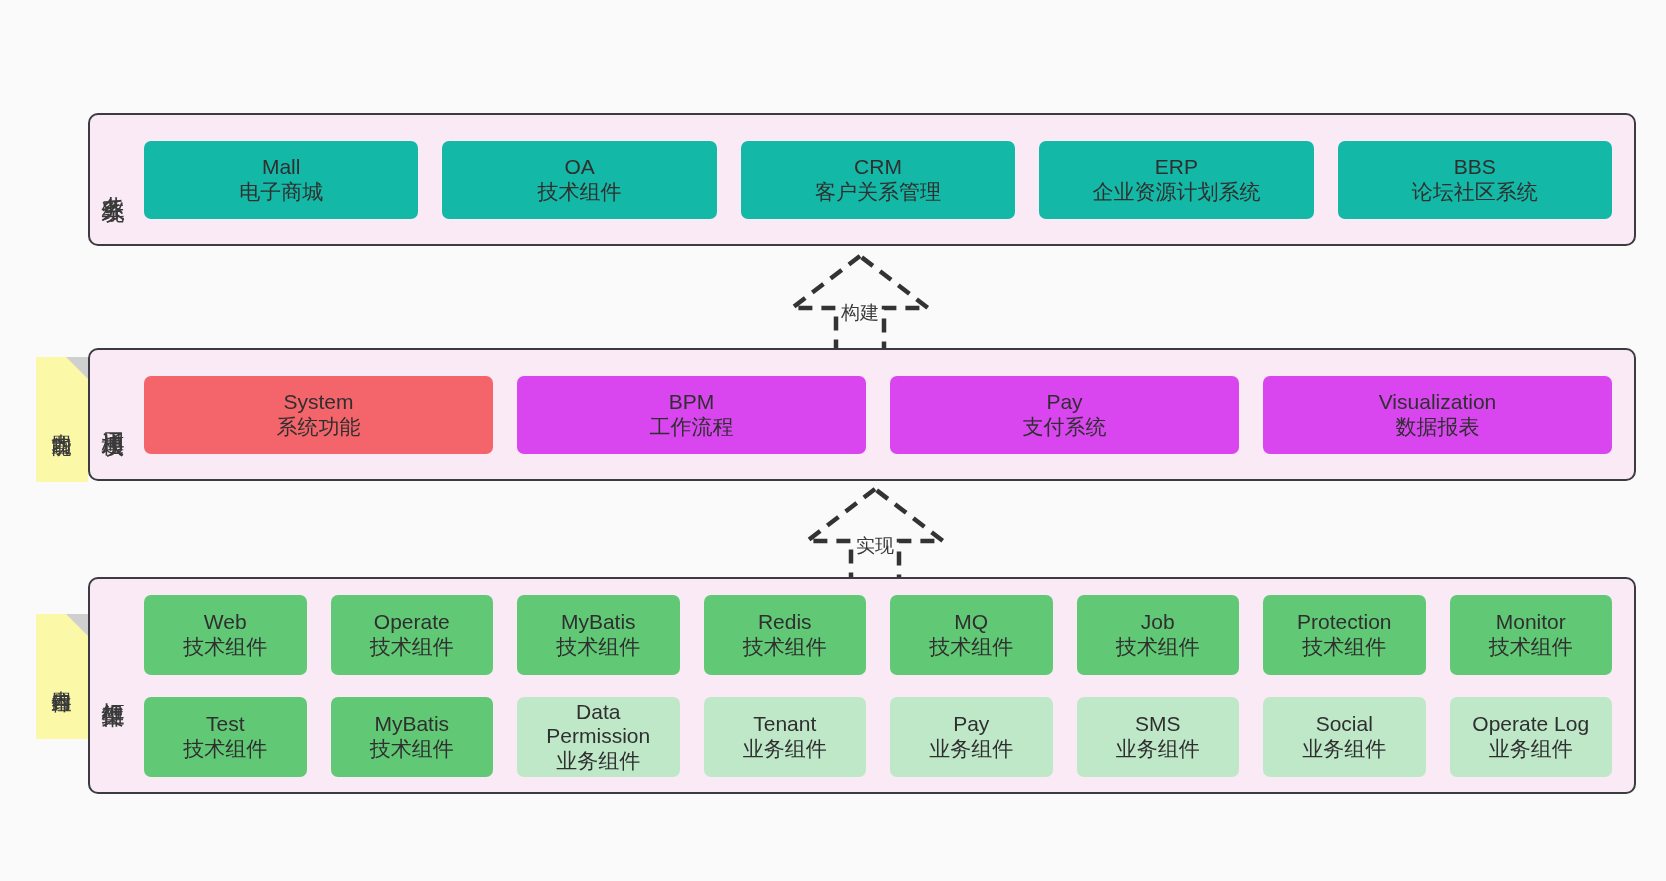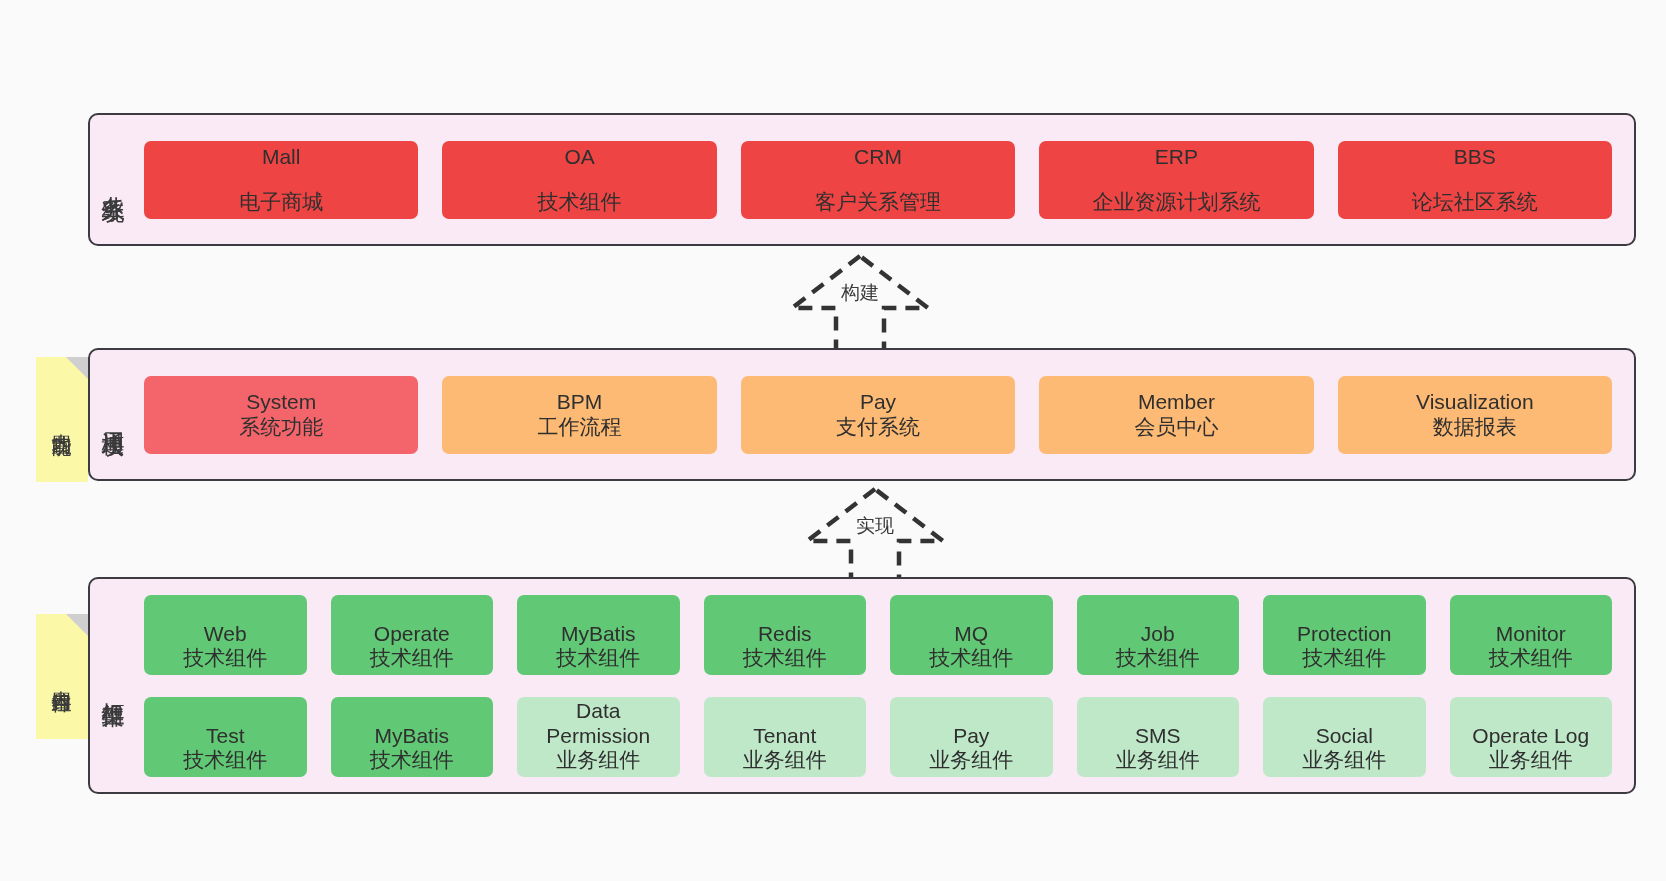--- a/index.html
+++ b/index.html
@@ -78,35 +78,35 @@
     text-align: center;
     font-size: 21px;
     line-height: 1.16;
     color: #2f2f2f;
     box-sizing: border-box;
     padding: 4px 6px;
   }
   .node .en { display: block; }
   .node .cn { display: block; }
 
-  .node.blue        { background: #ef4444; justify-content: space-between; }
+  .node.blue        { background: #14b8a6; }
   .node.red         { background: #f4656b; }
-  .node.pink        { background: #fdba74; }
+  .node.pink        { background: #d946ef; }
   .node.green       { background: #61c976; }
   .node.lightgreen  { background: #bfe8c9; }
 
   
   #layer-business { left: 88px;  top: 113px; width: 1548px; height: 133px; }
   #layer-business .node { height: 78px; }
 
   #layer-modules  { left: 88px;  top: 348px; width: 1548px; height: 133px; }
   #layer-modules .node { height: 78px; border-radius: 7px; }
 
   #layer-framework{ left: 88px;  top: 577px; width: 1548px; height: 217px; }
-  #layer-framework .node { height: 80px; justify-content: flex-end; }
+  #layer-framework .node { height: 80px; }
 
   
   .note {
     position: absolute;
     background: #fbf8a8;
     box-sizing: border-box;
     display: flex;
     align-items: center;
     justify-content: center;
     font-size: 20px;
@@ -131,21 +131,21 @@
   
   .connector {
     position: absolute;
     width: 200px;
     height: 110px;
   }
   .connector svg { display: block; }
   .connector .conn-label {
     position: absolute;
     left: 0; right: 0;
-    top: 30px;
+    top: 50px;
     text-align: center;
     font-size: 19px;
     color: #3a3a3a;
     background: #fafafa;
     padding: 0 2px;
     width: fit-content;
     margin: 0 auto;
   }
   #connector-build   { left: 760px; top: 250px; }
   #connector-impl    { left: 775px; top: 483px; }
@@ -204,24 +204,20 @@
         </div>
         <div class="node pink">
           <span class="en">BPM</span>
           <span class="cn">工作流程</span>
         </div>
         <div class="node pink">
           <span class="en">Pay</span>
           <span class="cn">支付系统</span>
         </div>
         <div class="node pink">
-          <span class="en">Member</span>
-          <span class="cn">会员中心</span>
-        </div>
-        <div class="node pink">
           <span class="en">Visualization</span>
           <span class="cn">数据报表</span>
         </div>
       </div>
     </div>
   </div>
 
   <div class="connector" id="connector-impl">
     <svg width="200" height="110" viewBox="0 0 200 110">
       <path d="M100 6 L32 58 L76 58 L76 108 L124 108 L124 58 L168 58 Z" fill="none" stroke="#333333" stroke-width="4.5" stroke-dasharray="14 9" stroke-linejoin="miter"></path>

